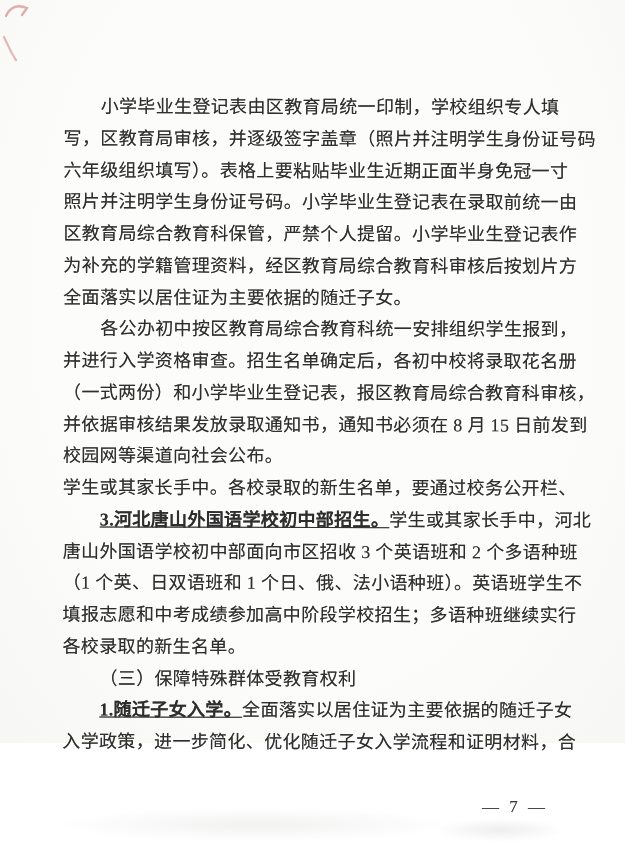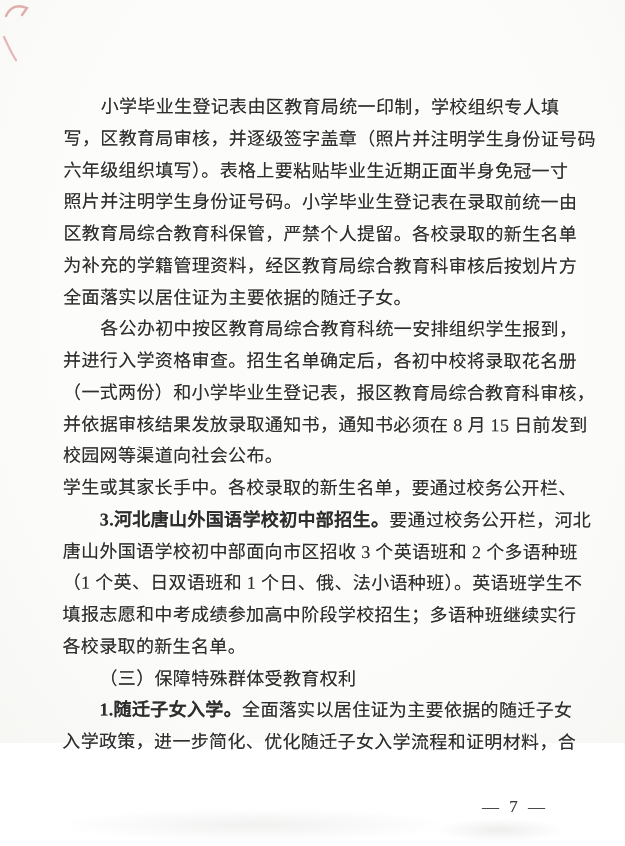--- a/index.html
+++ b/index.html
@@ -24,21 +24,21 @@
   .line{
     height:31.75px;
     line-height:31.75px;
     font-size:18px;
     letter-spacing:0.35px;
     white-space:nowrap;
     color:#2e2e2e;
     text-shadow:0 0 0.6px rgba(45,45,45,0.55);
   }
   .indent{padding-left:37px;}
-  .lead{font-weight:bold;}
+  .lead{font-weight:bold;text-decoration:underline;}
   .kai{}
   .page-number{
     position:absolute;
     left:482px;top:797px;
     font-size:17px;
     letter-spacing:3px;
     color:#3a3a3a;
     text-shadow:0 0 0.6px rgba(45,45,45,0.5);
   }
   .pen-marks{position:absolute;left:0;top:0;}
@@ -66,37 +66,37 @@
     <path d="M4,37 C8,45 11,53 16,60" fill="none" stroke="#c25050" stroke-width="2.2" stroke-linecap="round" opacity="0.4"></path>
   </svg>
 
   <div class="doc">
 
     <div>
       <div class="line indent">小学毕业生登记表由区教育局统一印制，学校组织专人填</div>
       <div class="line">写，区教育局审核，并逐级签字盖章（照片并注明学生身份证号码</div>
       <div class="line">六年级组织填写）。表格上要粘贴毕业生近期正面半身免冠一寸</div>
       <div class="line">照片并注明学生身份证号码。小学毕业生登记表在录取前统一由</div>
-      <div class="line">区教育局综合教育科保管，严禁个人提留。各校录取的新生名单</div>
+      <div class="line">区教育局综合教育科保管，严禁个人提留。小学毕业生登记表作</div>
       <div class="line">为补充的学籍管理资料，经区教育局综合教育科审核后按划片方</div>
       <div class="line">全面落实以居住证为主要依据的随迁子女。</div>
     </div>
 
     <div>
       <div class="line indent">各公办初中按区教育局综合教育科统一安排组织学生报到，</div>
       <div class="line">并进行入学资格审查。招生名单确定后，各初中校将录取花名册</div>
       <div class="line">（一式两份）和小学毕业生登记表，报区教育局综合教育科审核，</div>
       <div class="line">并依据审核结果发放录取通知书，通知书必须在 8 月 15 日前发到</div>
       <div class="line">校园网等渠道向社会公布。</div>
       <div class="line">学生或其家长手中。各校录取的新生名单，要通过校务公开栏、</div>
     </div>
 
     <div>
       <div class="line indent">
-        <span class="lead">3.河北唐山外国语学校初中部招生。</span><span>要通过校务公开栏，河北</span>
+        <span class="lead">3.河北唐山外国语学校初中部招生。</span><span>学生或其家长手中，河北</span>
       </div>
       <div class="line">唐山外国语学校初中部面向市区招收 3 个英语班和 2 个多语种班</div>
       <div class="line">（1 个英、日双语班和 1 个日、俄、法小语种班）。英语班学生不</div>
       <div class="line">填报志愿和中考成绩参加高中阶段学校招生；多语种班继续实行</div>
       <div class="line">各校录取的新生名单。</div>
     </div>
 
     <div class="line indent kai">（三）保障特殊群体受教育权利</div>
 
     <div>

